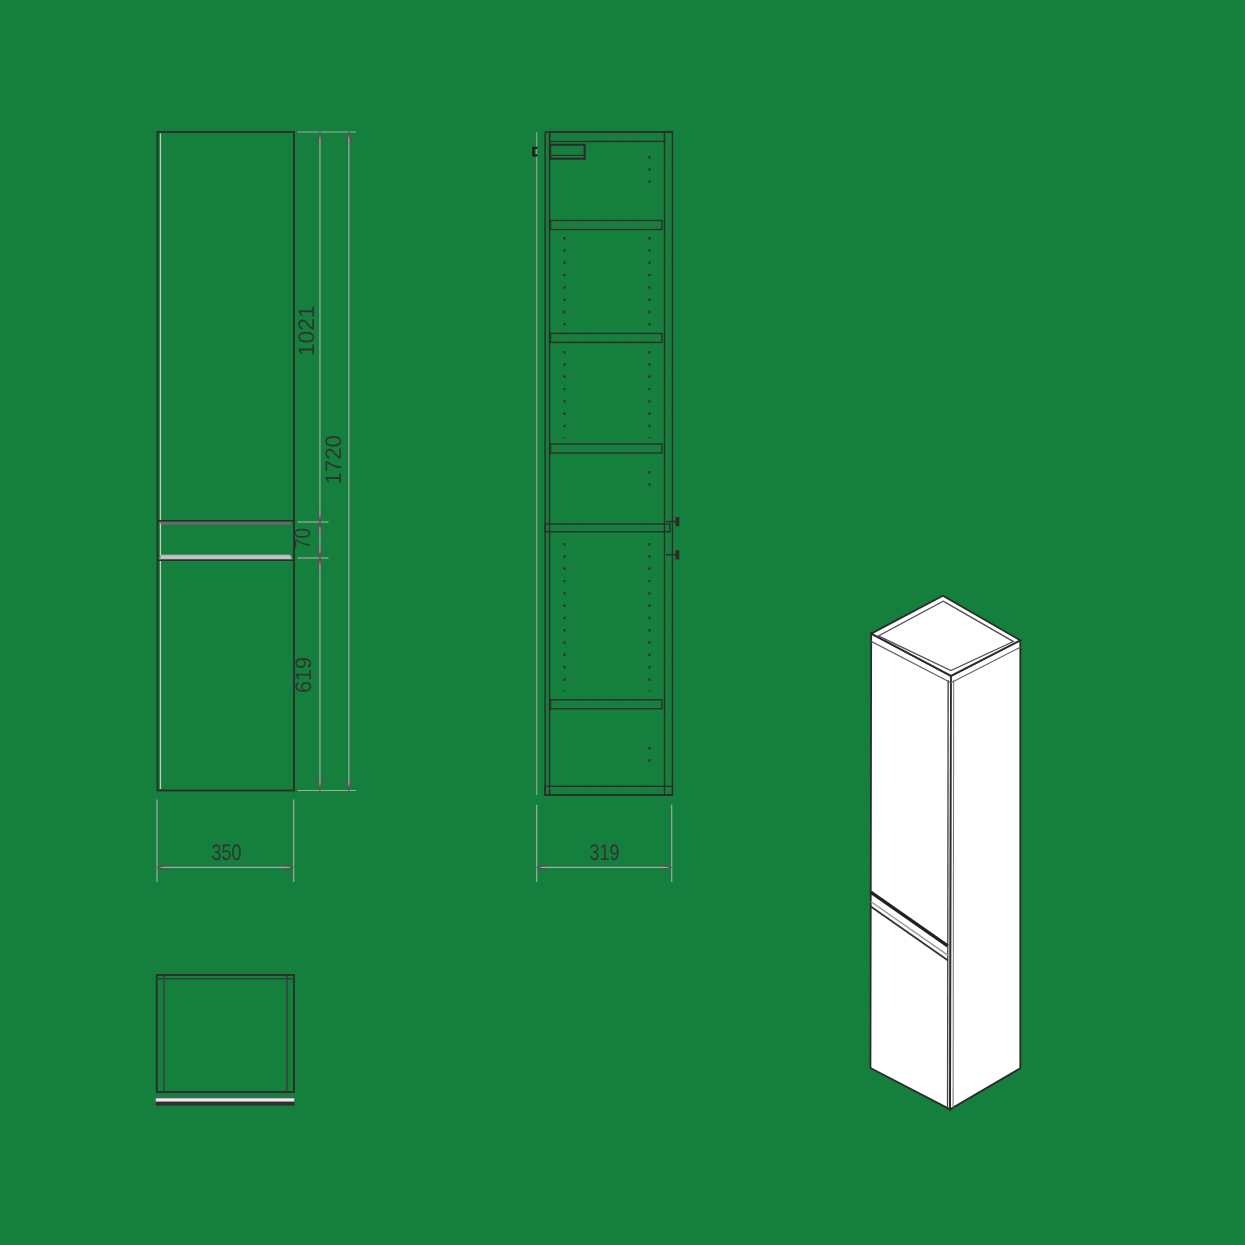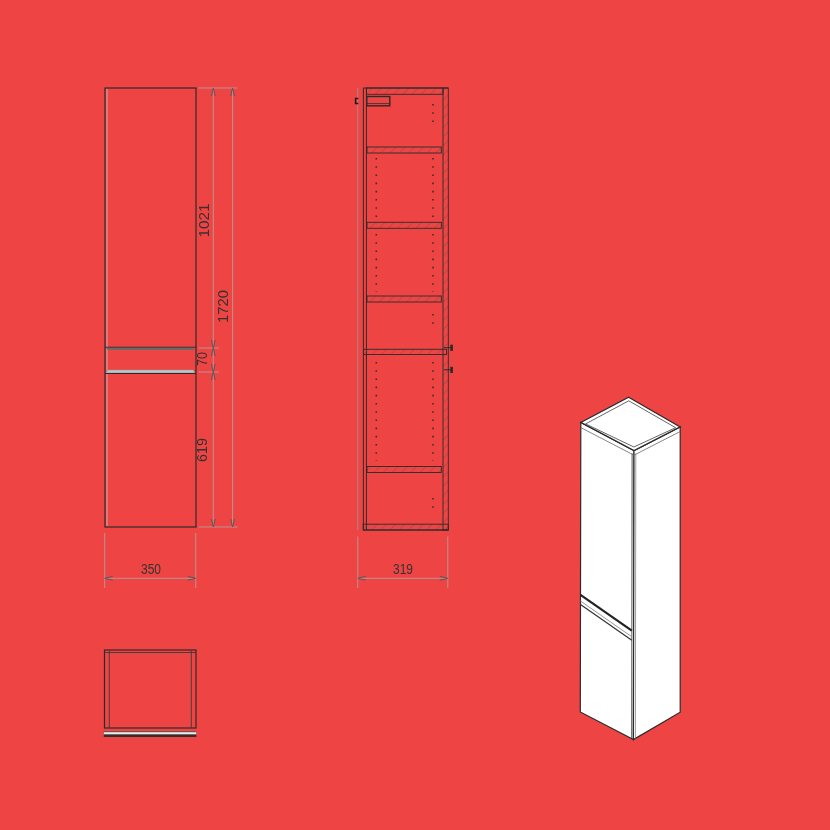--- a/index.html
+++ b/index.html
@@ -1,16 +1,16 @@
 <!DOCTYPE html>
 <html><head>
 <meta charset="utf-8">
 <style>
   html,body{margin:0;padding:0;background:#ffffff;}
-  .page{width:830px;height:830px;position:relative;background:#ef4444;overflow:hidden;
+  .page{width:830px;height:830px;position:relative;background:#15803d;overflow:hidden;
         font-family:"Liberation Sans", sans-serif;}
   svg{display:block;}
   .edge{stroke:#2b2b2b;stroke-width:1.2;fill:none;}
   .edge-thin{stroke:#3a3a3a;stroke-width:0.9;fill:none;}
   .edge-faint{stroke:#9a9a9a;stroke-width:0.8;fill:none;}
   .dimline{stroke:#a8a8a8;stroke-width:0.8;fill:none;}
   .arrow{stroke:#555555;stroke-width:0.9;fill:none;}
   .dimtext{font-family:"Liberation Sans", sans-serif;font-size:15px;fill:#333333;}
   .dots{stroke:#333333;stroke-width:1.6;stroke-dasharray:1.6 6.6;fill:none;}
   .hatchrect{fill:url(#hatch);stroke:#2b2b2b;stroke-width:0.9;}

